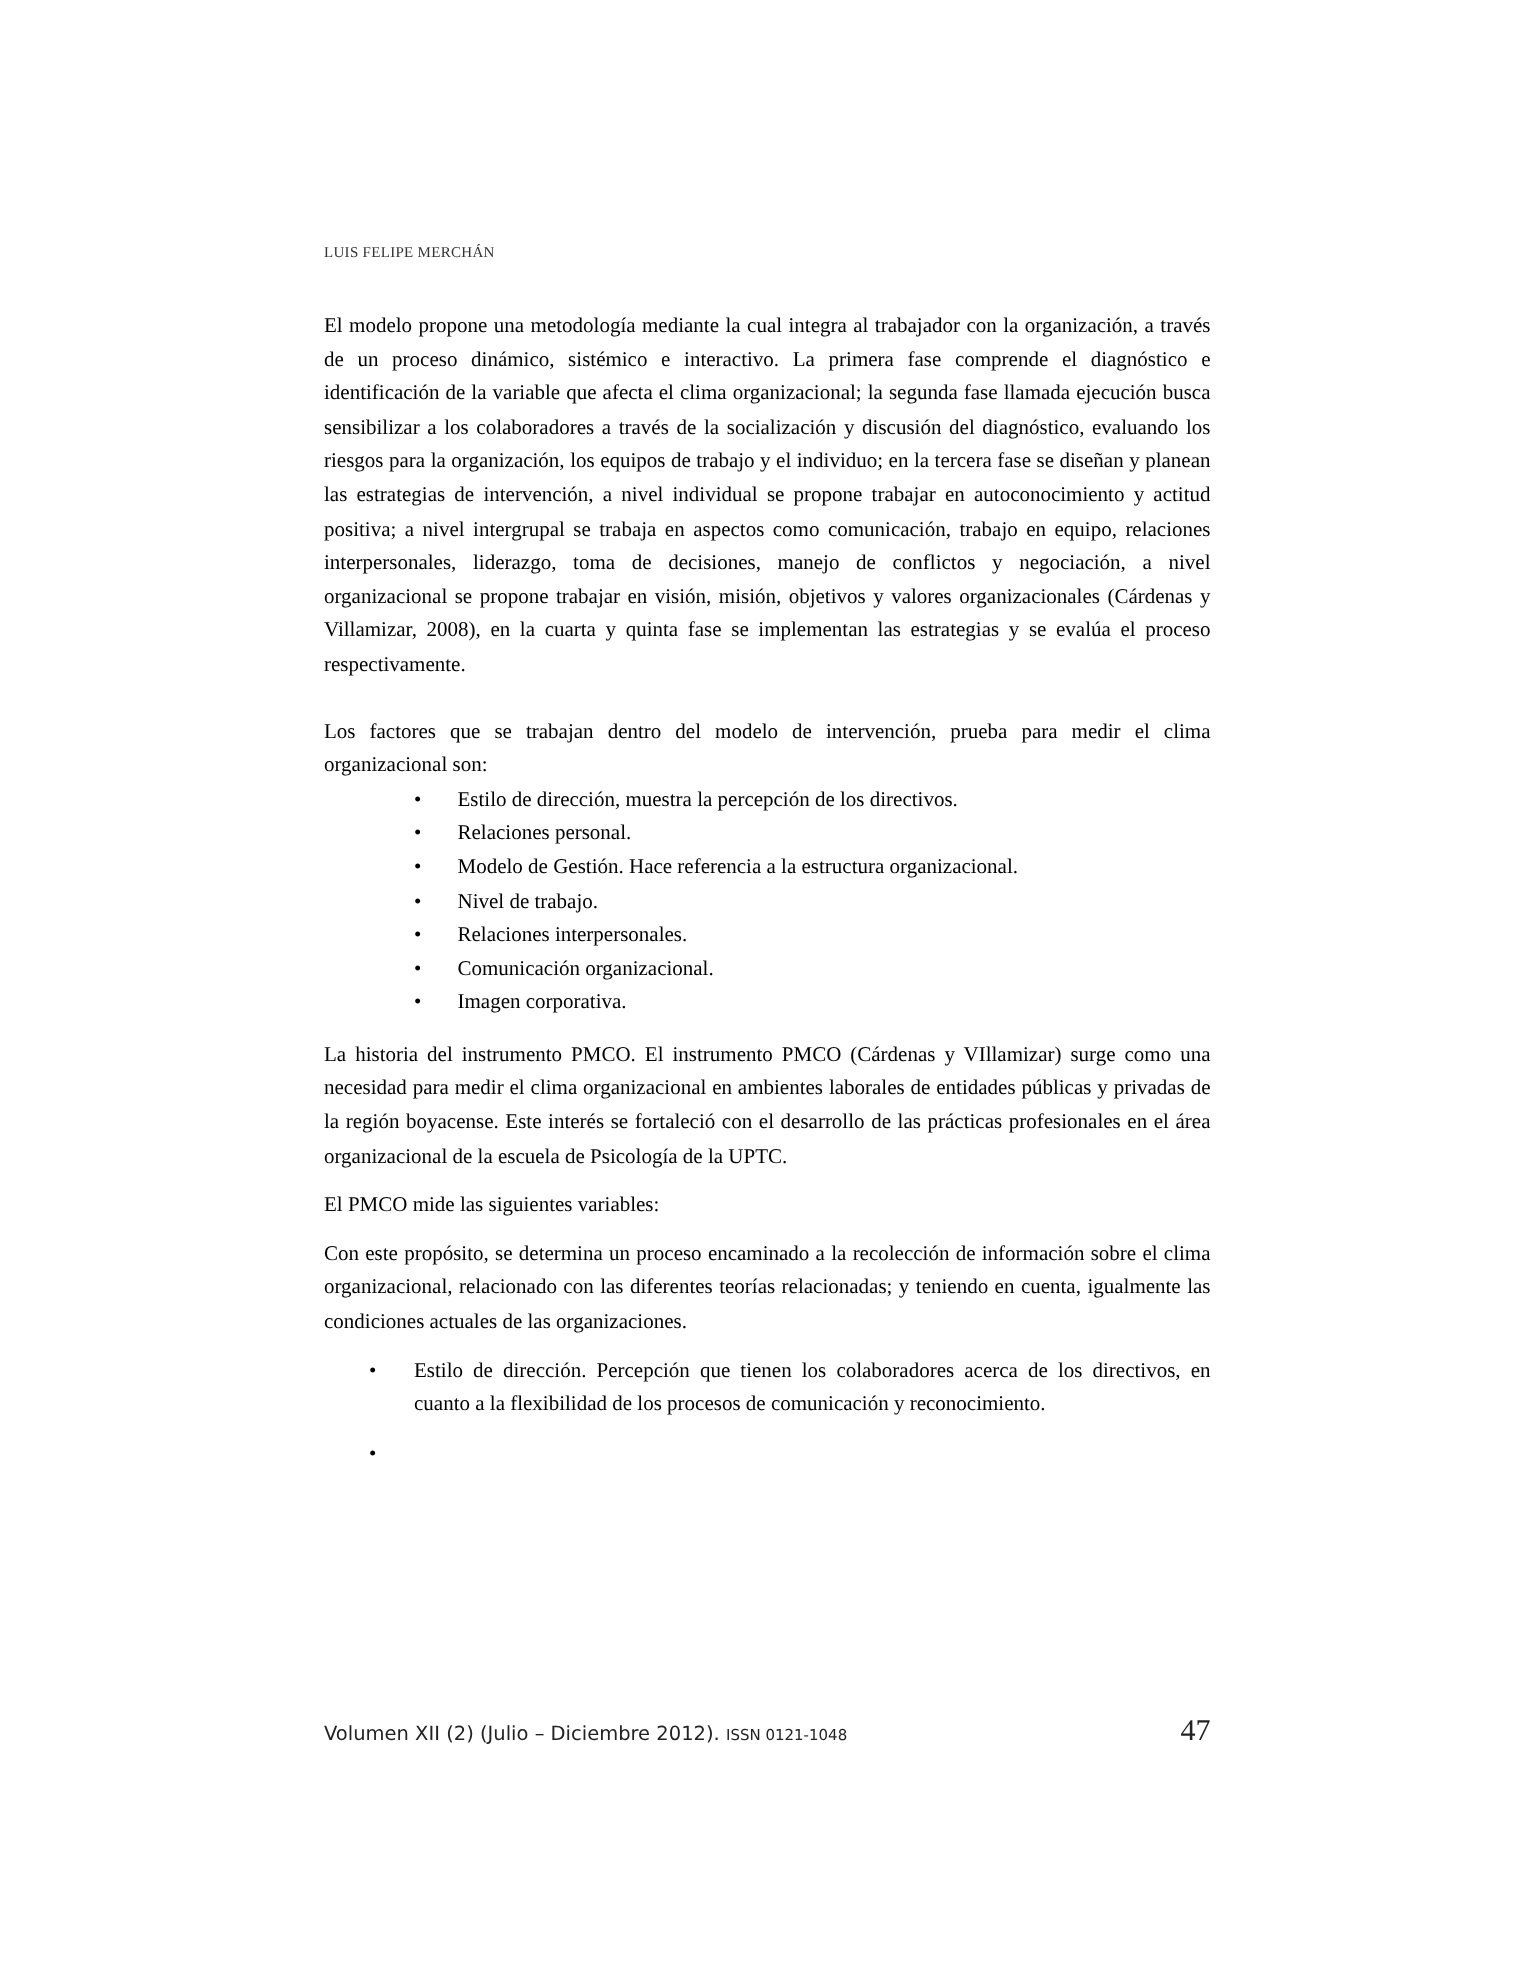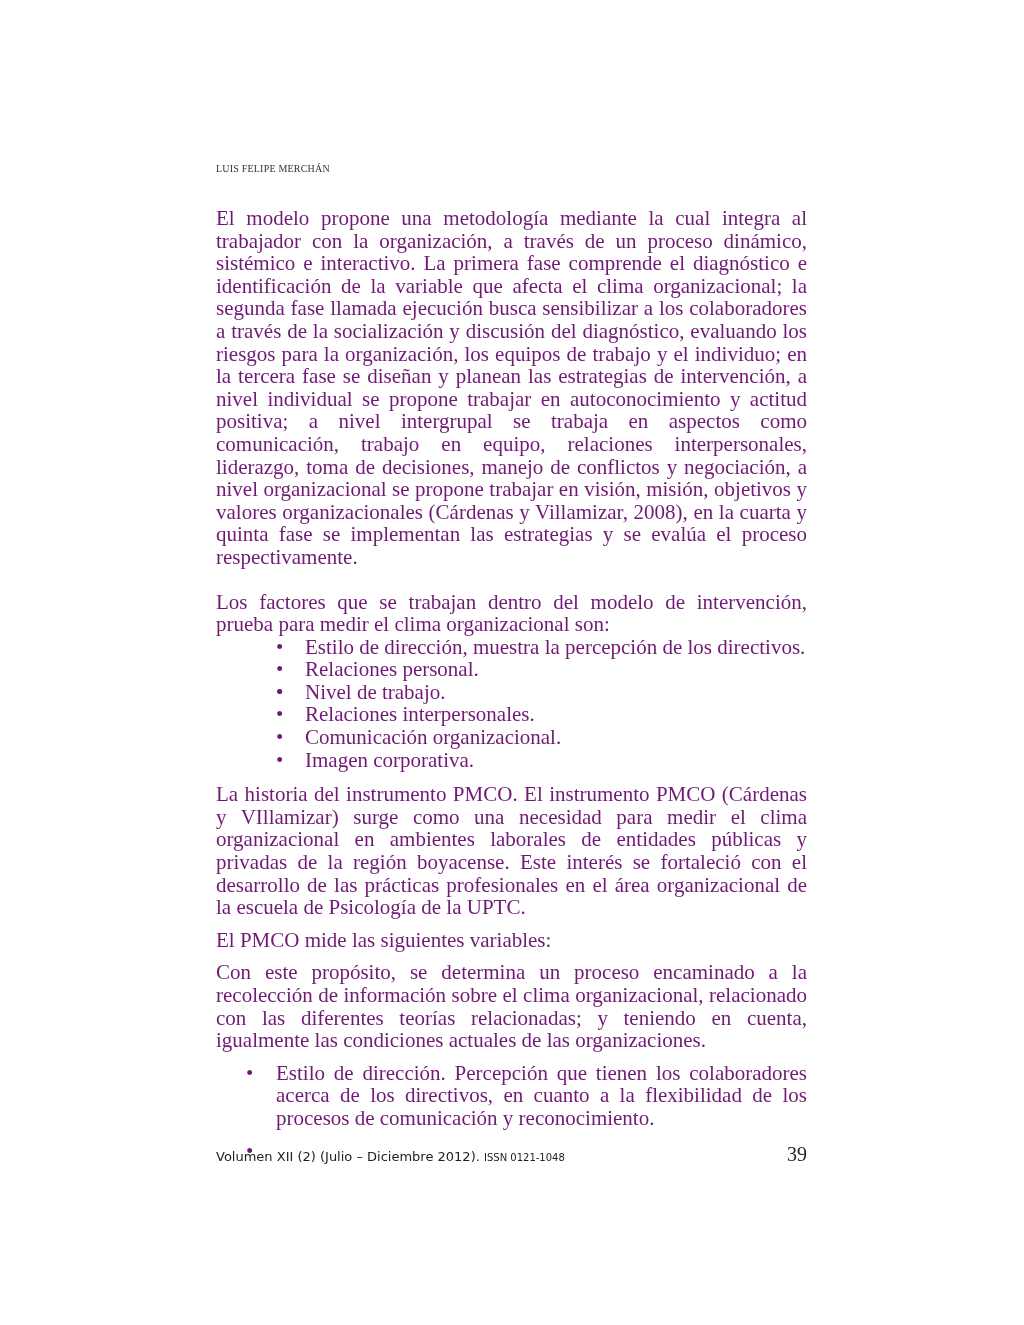--- a/index.html
+++ b/index.html
@@ -10,21 +10,21 @@
     font-family: "DejaVu Serif", "Liberation Serif", serif;
   }
   .running-head {
     position: absolute; left: 216px; top: 163px;
     font-family: "Liberation Serif", serif;
     font-size: 10px; letter-spacing: 0.2px; color: #333;
   }
   .body {
     position: absolute; left: 216px; top: 207px; width: 591px;
     font-family: "Liberation Serif", serif;
-    font-size: 21px; line-height: 22.6px; color: #701a75;
+    font-size: 14px; line-height: 22.6px; color: #000000;
   }
   .para { margin: 0; text-align: justify; }
   .gap-l { margin-top: 22px; }
   .gap-m { margin-top: 12px; }
   .gap-s { margin-top: 10px; }
   ul.factors { list-style: none; margin: 0; padding: 0; }
   ul.factors li { position: relative; padding-left: 89px; }
   ul.factors li .bullet { position: absolute; left: 60px; top: 0; }
   ul.vars { list-style: none; margin: 0; padding: 0; }
   ul.vars li { position: relative; padding-left: 60px; text-align: justify; margin-top: 10px; }
@@ -50,37 +50,37 @@
 
   <div class="body">
 
     <p class="para">El modelo propone una metodología mediante la cual integra al trabajador con la organización, a través de un proceso dinámico, sistémico e interactivo. La primera fase comprende el diagnóstico e identificación de la variable que afecta el clima organizacional; la segunda fase llamada ejecución busca sensibilizar a los colaboradores a través de la socialización y discusión del diagnóstico, evaluando los riesgos para la organización, los equipos de trabajo y el individuo; en la tercera fase se diseñan y planean las estrategias de intervención, a nivel individual se propone trabajar en autoconocimiento y actitud positiva; a nivel intergrupal se trabaja en aspectos como comunicación, trabajo en equipo, relaciones interpersonales, liderazgo, toma de decisiones, manejo de conflictos y negociación, a nivel organizacional se propone trabajar en visión, misión, objetivos y valores organizacionales (Cárdenas y Villamizar, 2008), en la cuarta y quinta fase se implementan las estrategias y se evalúa el proceso respectivamente.</p>
 
     <p class="para gap-l">Los factores que se trabajan dentro del modelo de intervención, prueba para medir el clima organizacional son:</p>
 
     <ul class="factors">
       <li><span class="bullet">•</span><span>Estilo de dirección, muestra la percepción de los directivos.</span></li>
       <li><span class="bullet">•</span><span>Relaciones personal.</span></li>
-      <li><span class="bullet">•</span></li>
+      <li><span class="bullet">•</span><span>Modelo de Gestión. Hace referencia a la estructura organizacional.</span></li>
       <li><span class="bullet">•</span><span>Nivel de trabajo.</span></li>
       <li><span class="bullet">•</span><span>Relaciones interpersonales.</span></li>
       <li><span class="bullet">•</span><span>Comunicación organizacional.</span></li>
       <li><span class="bullet">•</span><span>Imagen corporativa.</span></li>
     </ul>
 
     <p class="para gap-m">La historia del instrumento PMCO. El instrumento PMCO (Cárdenas y VIllamizar) surge como una necesidad para medir el clima organizacional en ambientes laborales de entidades públicas y privadas de la región boyacense. Este interés se fortaleció con el desarrollo de las prácticas profesionales en el área organizacional de la escuela de Psicología de la UPTC.</p>
 
     <p class="para gap-s">El PMCO mide las siguientes variables:</p>
 
     <p class="para gap-s">Con este propósito, se determina un proceso encaminado a la recolección de información sobre el clima organizacional, relacionado con las diferentes teorías relacionadas; y teniendo en cuenta, igualmente las condiciones actuales de las organizaciones.</p>
 
     <ul class="vars">
       <li><span class="bullet">•</span><span>Estilo de dirección. Percepción que tienen los colaboradores acerca de los directivos, en cuanto a la flexibilidad de los procesos de comunicación y reconocimiento.</span></li>
       <li><span class="bullet">•</span></li>
     </ul>
   </div>
 
   <div class="footer">
     <span class="journal"><span>Volumen XII (2) (Julio – Diciembre 2012).</span> <span class="issn">ISSN 0121-1048</span></span>
-    <span class="page-num">39</span>
+    <span class="page-num">47</span>
   </div>
 
 </div>
 
 </body></html>

